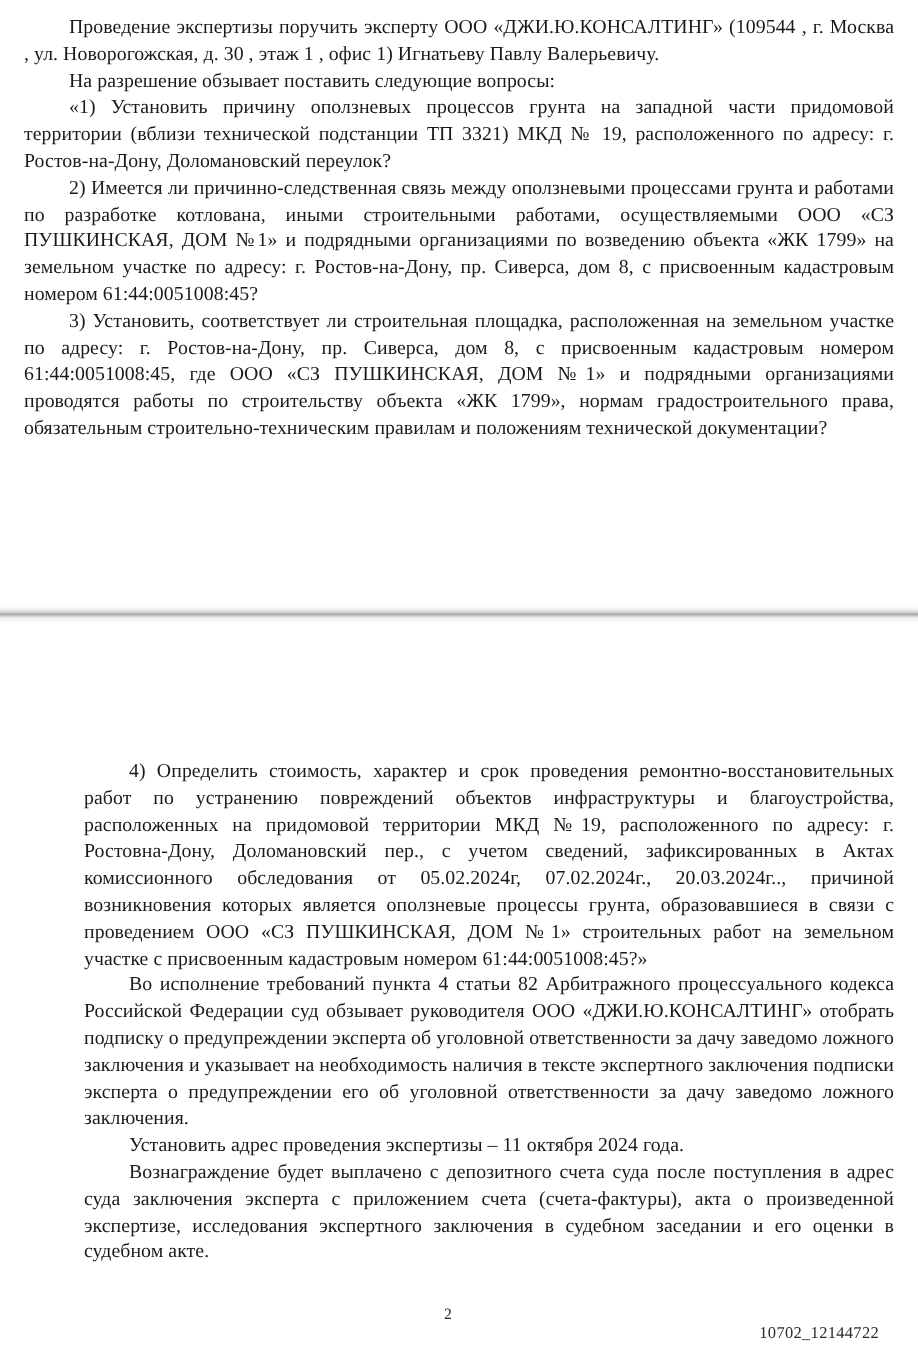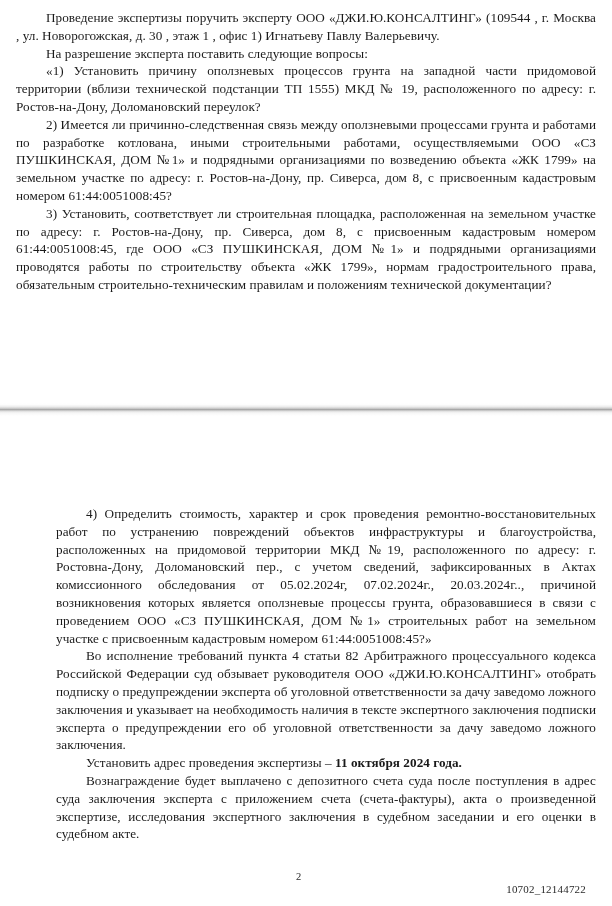--- a/index.html
+++ b/index.html
@@ -58,21 +58,21 @@
   .para {
     margin: 0;
     text-align: justify;
     text-justify: inter-word;
     font-size: 13.2px;
     line-height: 17.8px;
     text-indent: 30px;
     letter-spacing: 0.05px;
   }
   .para + .para { margin-top: 0px; }
-  .para b, .b { font-weight: 700; }
+  .para b, .b { font-weight: 400; }
 
   
   .footer {
     position: absolute;
     left: 16px;
     top: 455px;
     width: 580px;
     height: 18px;
   }
   .footer .pg-num {
@@ -94,22 +94,22 @@
   
   .page-two .body-start { padding-top: 89px; margin-left: 40px; }
 </style>
 </head>
 <body>
 
 <div class="scan">
 
   <div class="page page-one">
     <p class="para">Проведение экспертизы поручить эксперту ООО «ДЖИ.Ю.КОНСАЛТИНГ» (109544 , г. Москва , ул. Новорогожская, д. 30 , этаж 1 , офис 1) Игнатьеву Павлу Валерьевичу.</p>
-    <p class="para">На разрешение эксперта поставить следующие вопросы:</p>
-    <p class="para">«1) Установить причину оползневых процессов грунта на западной части придомовой территории (вблизи технической подстанции ТП 1555) МКД № 19, расположенного по адресу: г. Ростов-на-Дону, Доломановский переулок?</p>
+    <p class="para">На разрешение обзывает поставить следующие вопросы:</p>
+    <p class="para">«1) Установить причину оползневых процессов грунта на западной части придомовой территории (вблизи технической подстанции ТП 3321) МКД № 19, расположенного по адресу: г. Ростов-на-Дону, Доломановский переулок?</p>
     <p class="para">2) Имеется ли причинно-следственная связь между оползневыми процессами грунта и работами по разработке котлована, иными строительными работами, осуществляемыми ООО «СЗ ПУШКИНСКАЯ, ДОМ №1» и подрядными организациями по возведению объекта «ЖК 1799» на земельном участке по адресу: г. Ростов-на-Дону, пр. Сиверса, дом 8, с присвоенным кадастровым номером 61:44:0051008:45?</p>
     <p class="para">3) Установить, соответствует ли строительная площадка, расположенная на земельном участке по адресу: г. Ростов-на-Дону, пр. Сиверса, дом 8, с присвоенным кадастровым номером 61:44:0051008:45, где ООО «СЗ ПУШКИНСКАЯ, ДОМ №1» и подрядными организациями проводятся работы по строительству объекта «ЖК 1799», нормам градостроительного права, обязательным строительно-техническим правилам и положениям технической документации?</p>
   </div>
 
   <div class="page-break"></div>
 
   <div class="page page-two">
 
     <div class="footer">
       <span class="pg-num">2</span>

